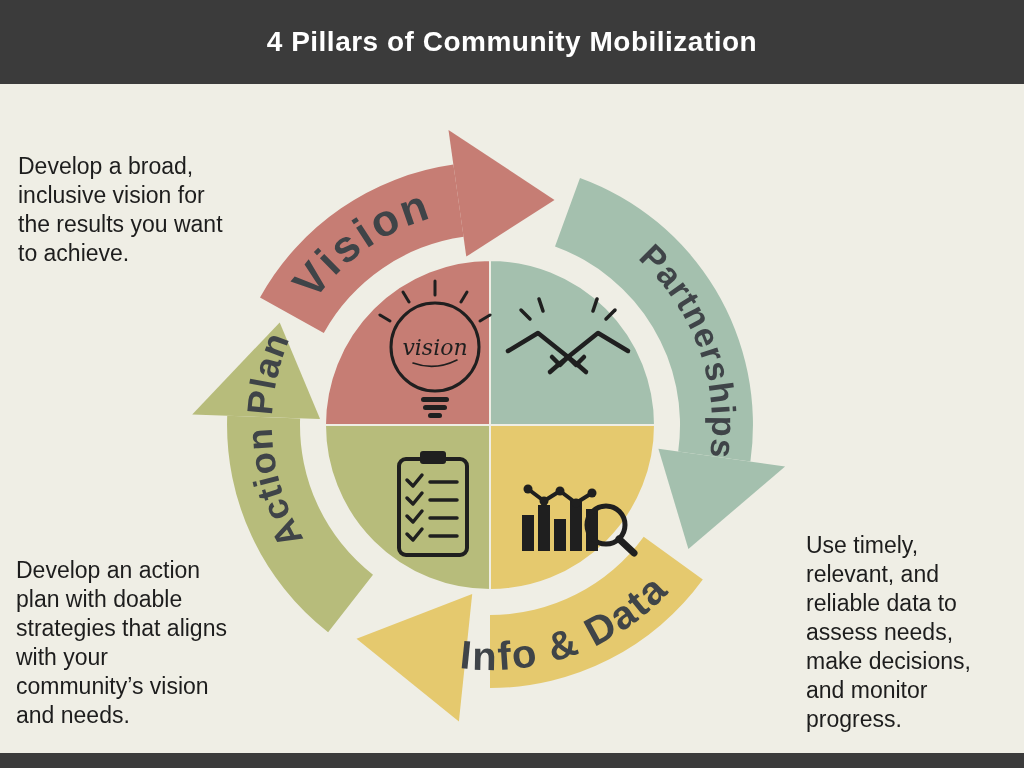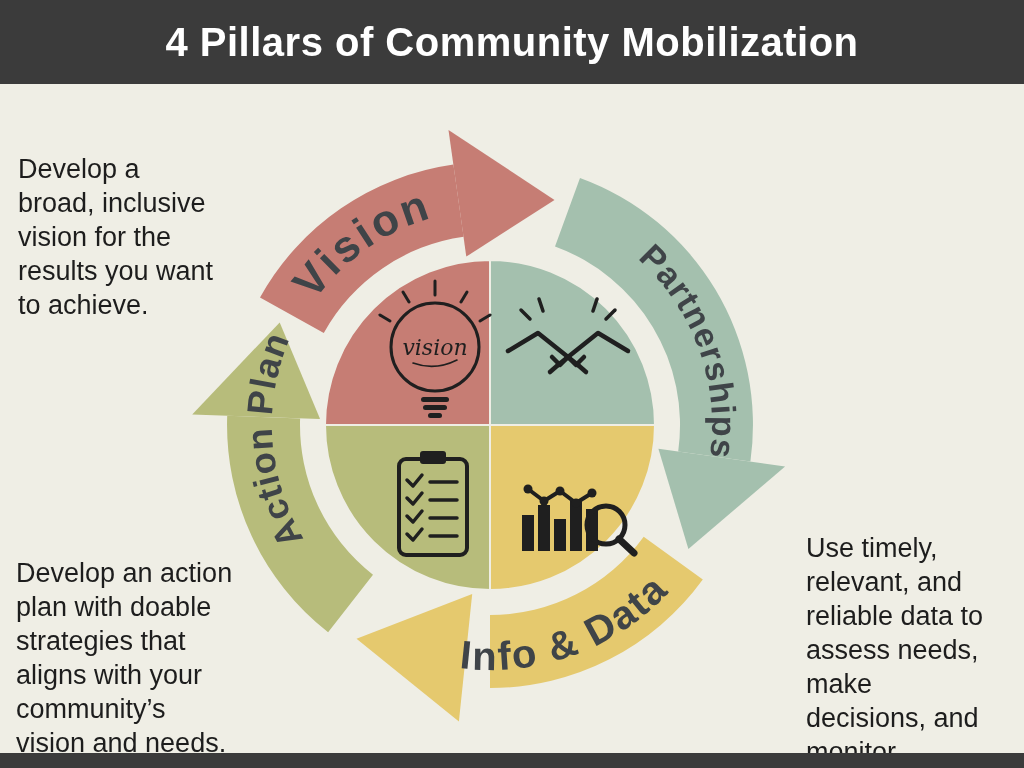--- a/index.html
+++ b/index.html
@@ -6,27 +6,27 @@
   .canvas{
     position:relative; width:1024px; height:768px; overflow:hidden;
     background:#efeee5;
     font-family:"Liberation Sans", sans-serif;
   }
   .header{
     position:absolute; left:0; top:0; width:1024px; height:84px;
     background:#3b3b3b; display:flex; align-items:center; justify-content:center;
   }
   .header .title{
-    color:#ffffff; font-size:40px; font-weight:bold; letter-spacing:0.5px;
+    color:#ffffff; font-size:28px; font-weight:bold; letter-spacing:0.5px;
   }
   .footer-strip{
     position:absolute; left:0; bottom:0; width:1024px; height:15px; background:#3b3b3b;
   }
   .note{
-    position:absolute; font-size:27px; line-height:1.26; color:#1d1d1d; font-weight:500;
+    position:absolute; font-size:23px; line-height:1.26; color:#1d1d1d; font-weight:500;
   }
   .note-tl{ left:18px;  top:152px; width:205px; }
   .note-tr{ left:806px; top:156px; width:172px; }
   .note-bl{ left:16px;  top:556px; width:218px; }
   .note-br{ left:806px; top:531px; width:188px; }
   .diagram{
     position:absolute; left:140px; top:75px; width:700px; height:700px;
   }
   .arc-label{
     font-family:"Liberation Sans", sans-serif;

